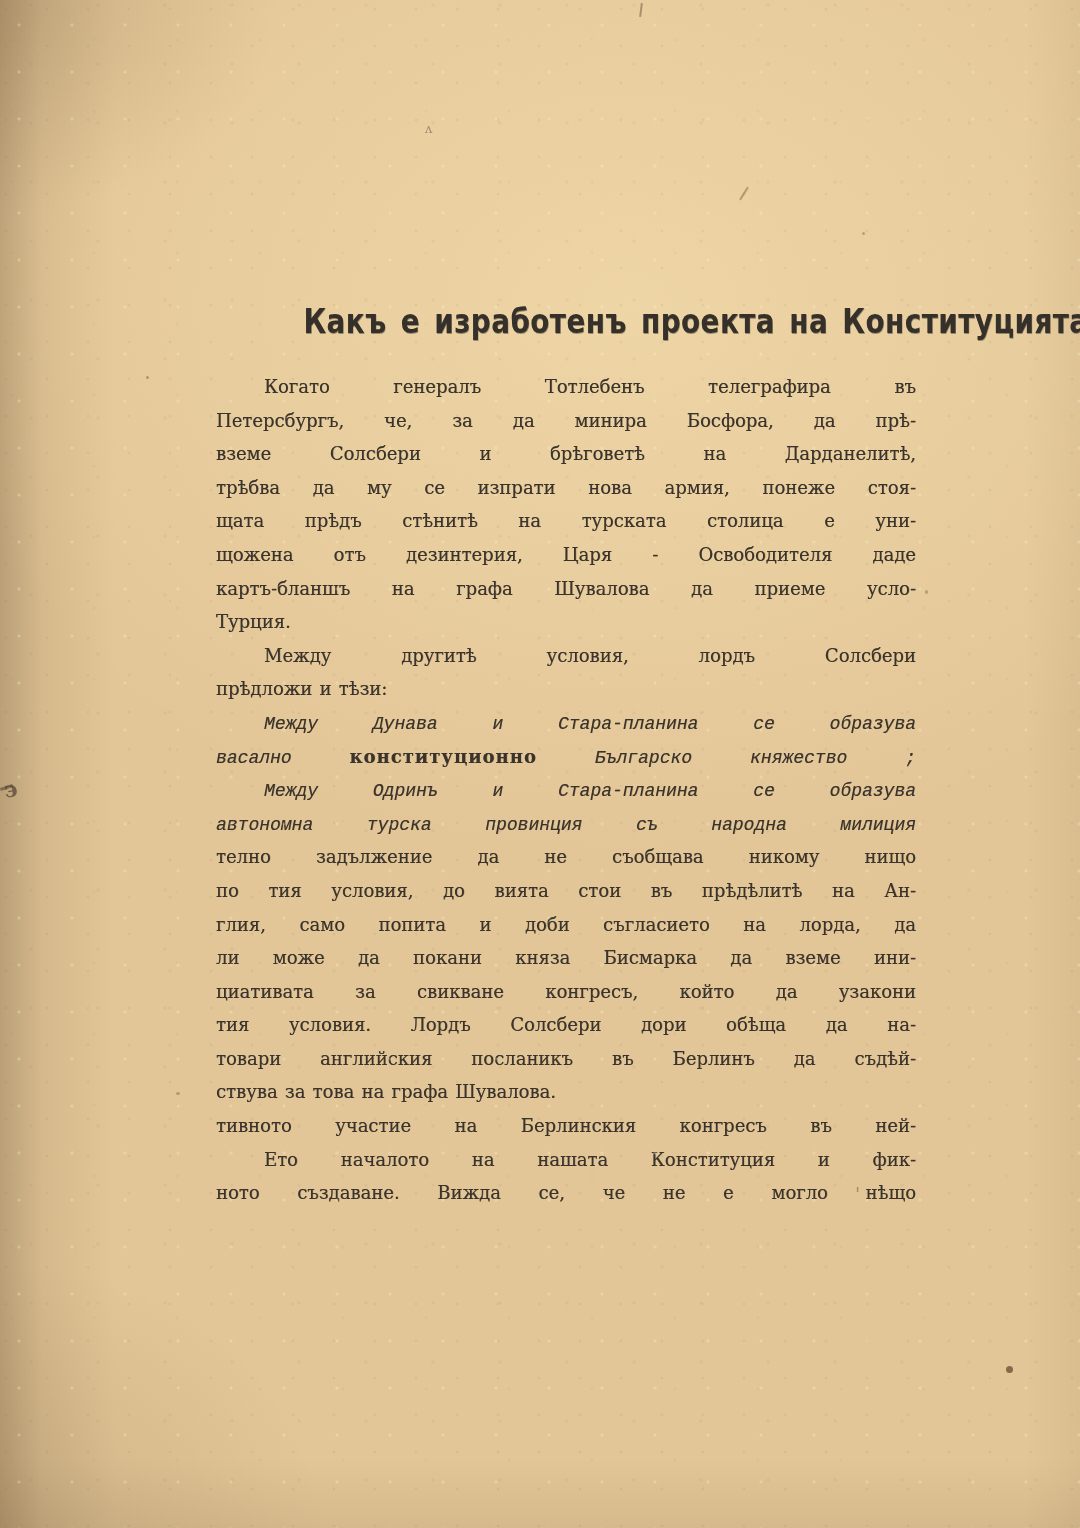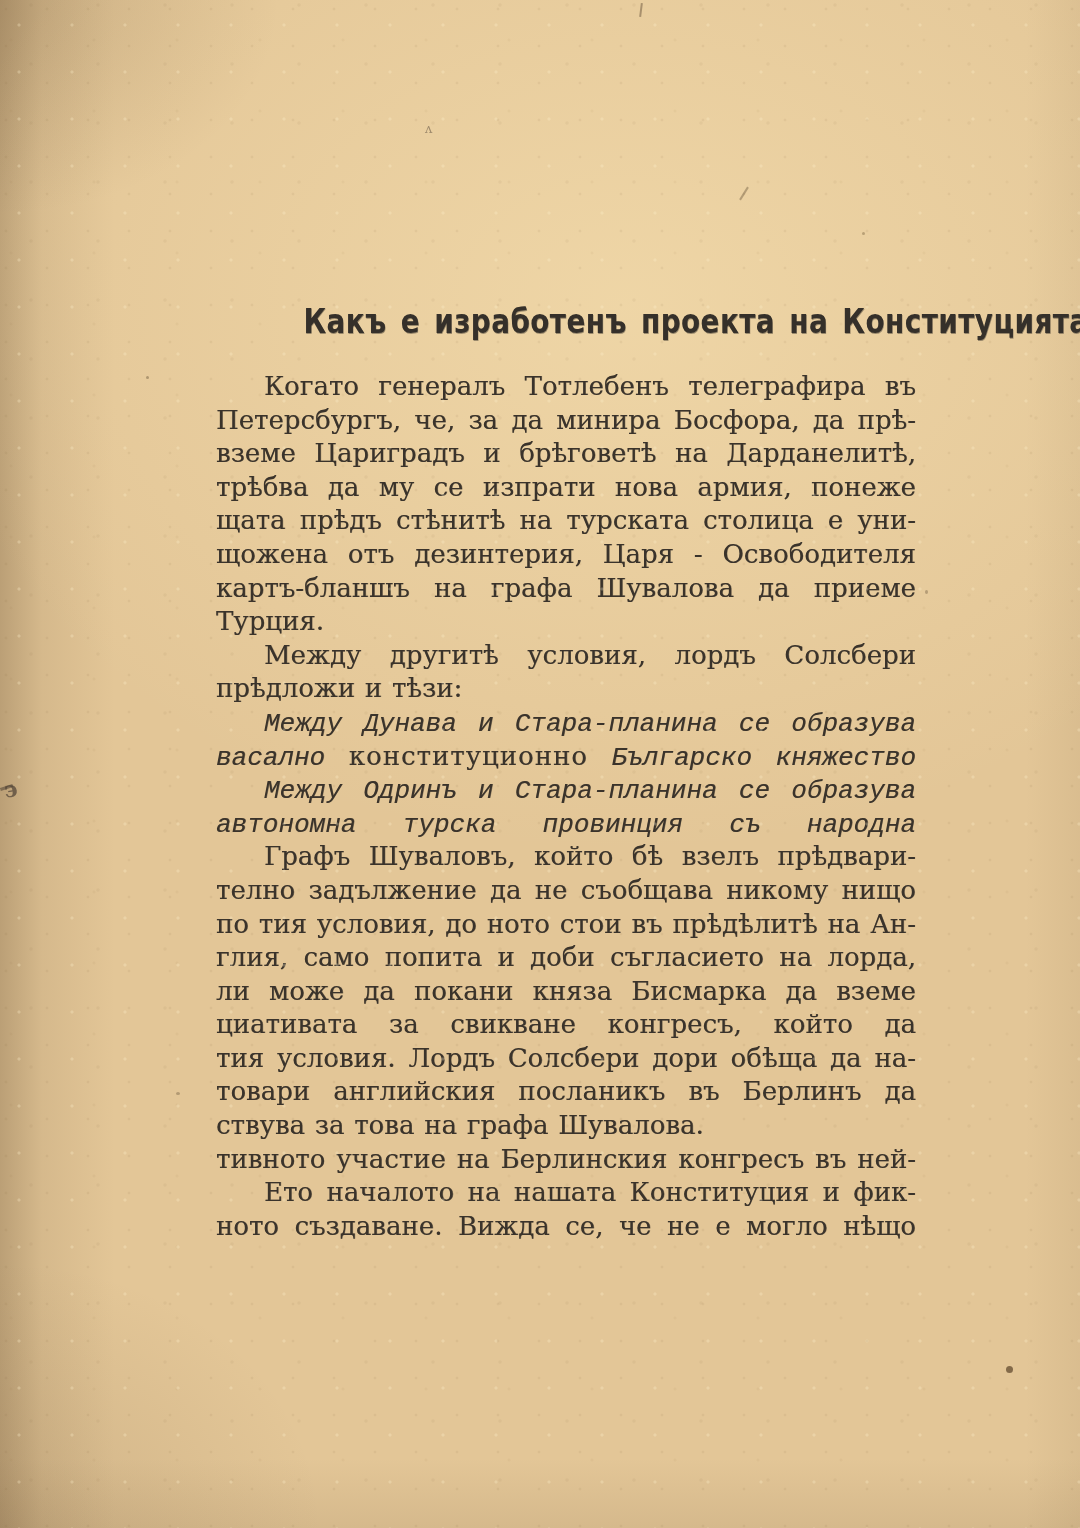--- a/index.html
+++ b/index.html
@@ -36,29 +36,29 @@
     display:inline-block;
     font-family:"DejaVu Sans",sans-serif;font-weight:bold;font-size:34px;
     color:#35302a;letter-spacing:0.5px;word-spacing:5px;
     transform:scaleX(.82);transform-origin:50% 50%;
     text-shadow:0.6px 0.6px 0 rgba(53,48,42,.45);
   }
   .text-block{
     position:absolute;left:216px;top:370px;width:700px;
   }
   .line{
-    font-size:26px;line-height:33.6px;height:33.6px;overflow:hidden;
+    font-size:18px;line-height:33.6px;height:33.6px;overflow:hidden;
     color:#3a332b;
     text-shadow:0.4px 0.3px 0 rgba(58,51,43,.5);
     word-spacing:1.5px;
   }
   .line.j{text-align:justify;text-align-last:justify;}
   .line.ind{text-indent:48px;}
   .s-i{font-style:italic;font-family:Liberation Mono, monospace;}
-  .s-b{font-weight:normal;letter-spacing:1px;}
+  .s-b{font-weight:bold;letter-spacing:1px;}
   .s-n{}
   
   .mark{position:absolute;color:#55473a;pointer-events:none;}
   .smudge{left:4px;top:776px;font-size:22px;font-weight:bold;opacity:.75;transform:rotate(-8deg);}
   .smudge-line{left:0px;top:786px;width:13px;height:2.5px;background:rgba(79,66,52,.55);transform:rotate(-18deg);}
   .speck-dot{left:1006px;top:1366px;width:7px;height:7px;border-radius:50%;background:#6a5336;opacity:.8;}
   .fiber-1{left:640px;top:3px;width:2px;height:14px;background:rgba(90,72,48,.45);transform:rotate(7deg);}
   .fiber-2{left:743px;top:186px;width:2px;height:15px;background:rgba(90,72,48,.38);transform:rotate(32deg);}
   .caret-mark{left:425px;top:121px;font-size:13px;opacity:.5;}
   .tick-mark{left:855px;top:1183px;font-size:19px;opacity:.45;}
@@ -70,35 +70,34 @@
 </head>
 <body>
 
 <div class="page">
 
   <h1 class="title"><span class="title-inner">Какъ е изработенъ проекта на Конституцията.</span></h1>
 
   <div class="text-block">
       <div class="line j ind"><span class="s-n">Когато генералъ Тотлебенъ телеграфира въ</span></div>
       <div class="line j"><span class="s-n">Петерсбургъ, че, за да минира Босфора, да прѣ-</span></div>
-      <div class="line j"><span class="s-n">вземе Цариградъ и брѣговетѣ на Дарданелитѣ,</span></div>
+      <div class="line j"><span class="s-n">вземе Солсбери и брѣговетѣ на Дарданелитѣ,</span></div>
       <div class="line j"><span class="s-n">трѣбва да му се изпрати нова армия, понеже стоя-</span></div>
       <div class="line j"><span class="s-n">щата прѣдъ стѣнитѣ на турската столица е уни-</span></div>
       <div class="line j"><span class="s-n">щожена отъ дезинтерия, Царя - Освободителя даде</span></div>
       <div class="line j"><span class="s-n">картъ-бланшъ на графа Шувалова да приеме усло-</span></div>
       <div class="line"><span class="s-n">Турция.</span></div>
       <div class="line j ind"><span class="s-n">Между другитѣ условия, лордъ Солсбери</span></div>
       <div class="line"><span class="s-n">прѣдложи и тѣзи:</span></div>
       <div class="line j ind"><span class="s-i">Между Дунава и Стара-планина се образува</span></div>
       <div class="line j"><span class="s-i">васално </span><span class="s-b">конституционно</span><span class="s-i"> Българско княжество ;</span></div>
       <div class="line j ind"><span class="s-i">Между Одринъ и Стара-планина се образува</span></div>
       <div class="line j"><span class="s-i">автономна турска провинция съ народна милиция</span></div>
-      <div class="line j ind"><span class="s-n">Графъ Шуваловъ, който бѣ взелъ прѣдвари-</span></div>
       <div class="line j"><span class="s-n">телно задължение да не съобщава никому нищо</span></div>
-      <div class="line j"><span class="s-n">по тия условия, до ното стои въ прѣдѣлитѣ на Ан-</span></div>
+      <div class="line j"><span class="s-n">по тия условия, до вията стои въ прѣдѣлитѣ на Ан-</span></div>
       <div class="line j"><span class="s-n">глия, само попита и доби съгласието на лорда, да</span></div>
       <div class="line j"><span class="s-n">ли може да покани княза Бисмарка да вземе ини-</span></div>
       <div class="line j"><span class="s-n">циативата за свикване конгресъ, който да узакони</span></div>
       <div class="line j"><span class="s-n">тия условия. Лордъ Солсбери дори обѣща да на-</span></div>
       <div class="line j"><span class="s-n">товари английския посланикъ въ Берлинъ да съдѣй-</span></div>
       <div class="line"><span class="s-n">ствува за това на графа Шувалова.</span></div>
       <div class="line j"><span class="s-n">тивното участие на Берлинския конгресъ въ ней-</span></div>
       <div class="line j ind"><span class="s-n">Ето началото на нашата Конституция и фик-</span></div>
       <div class="line j"><span class="s-n">ното създаване. Вижда се, че не е могло нѣщо</span></div>
     </div>

